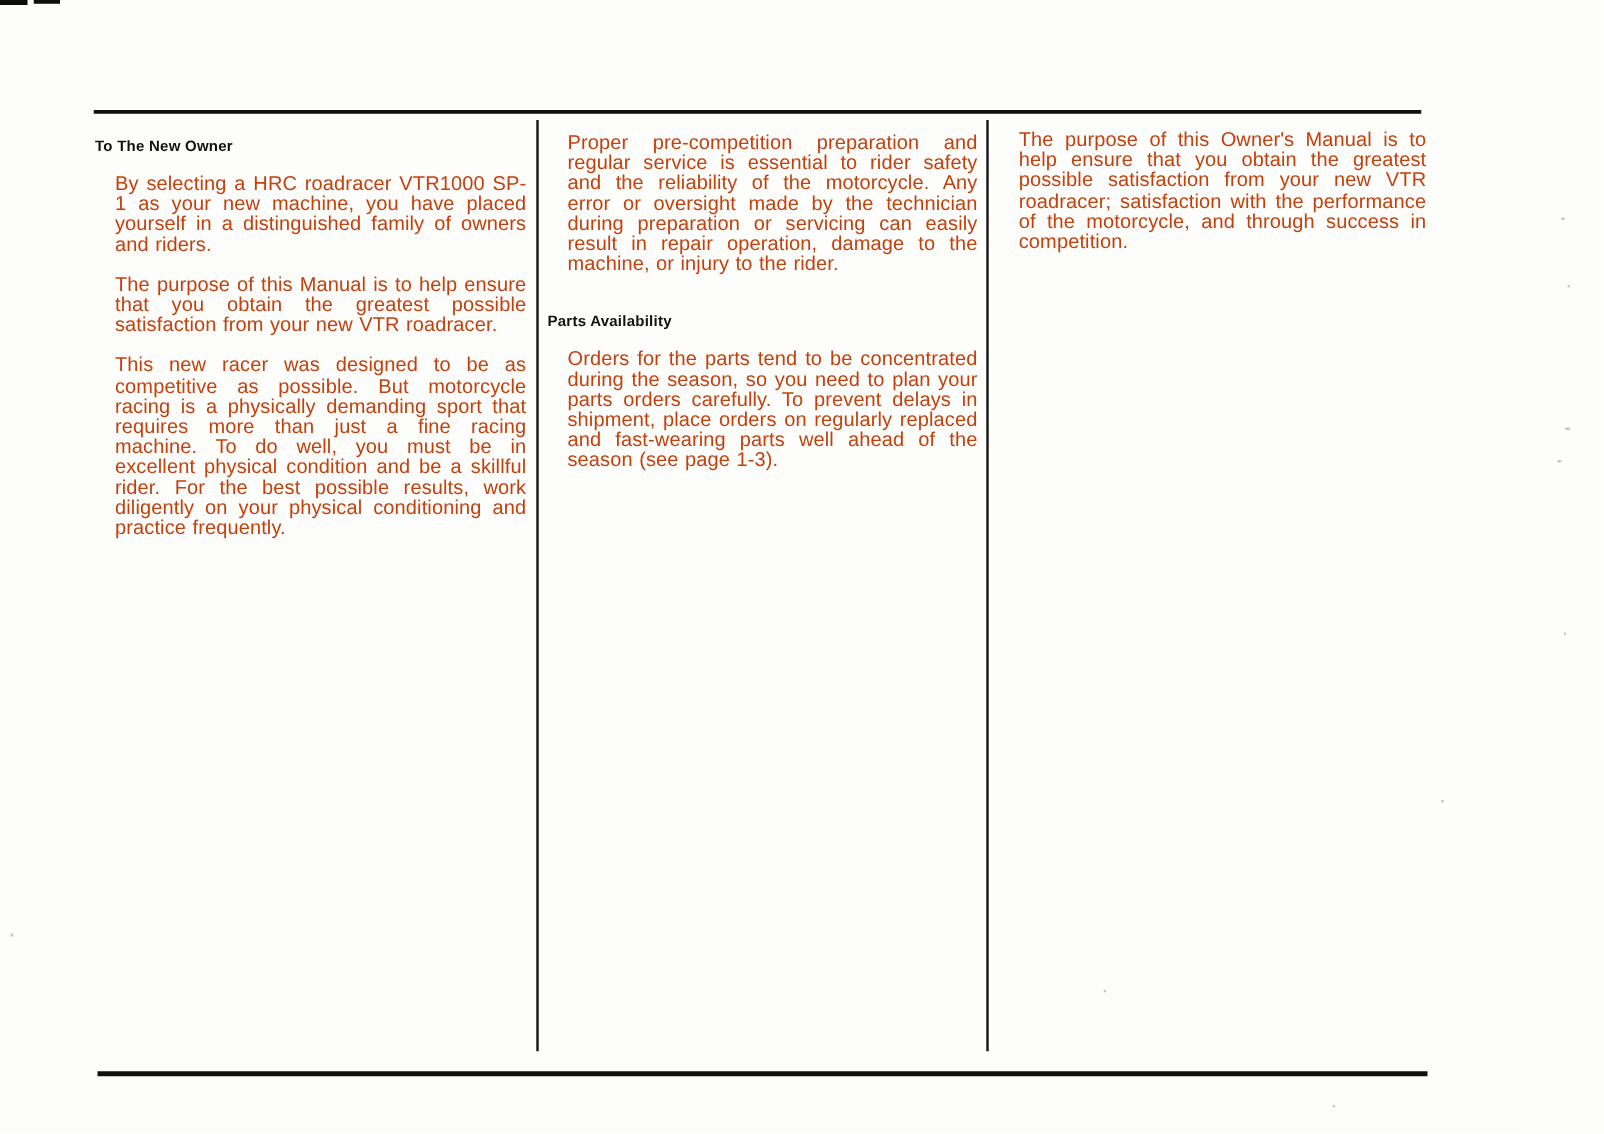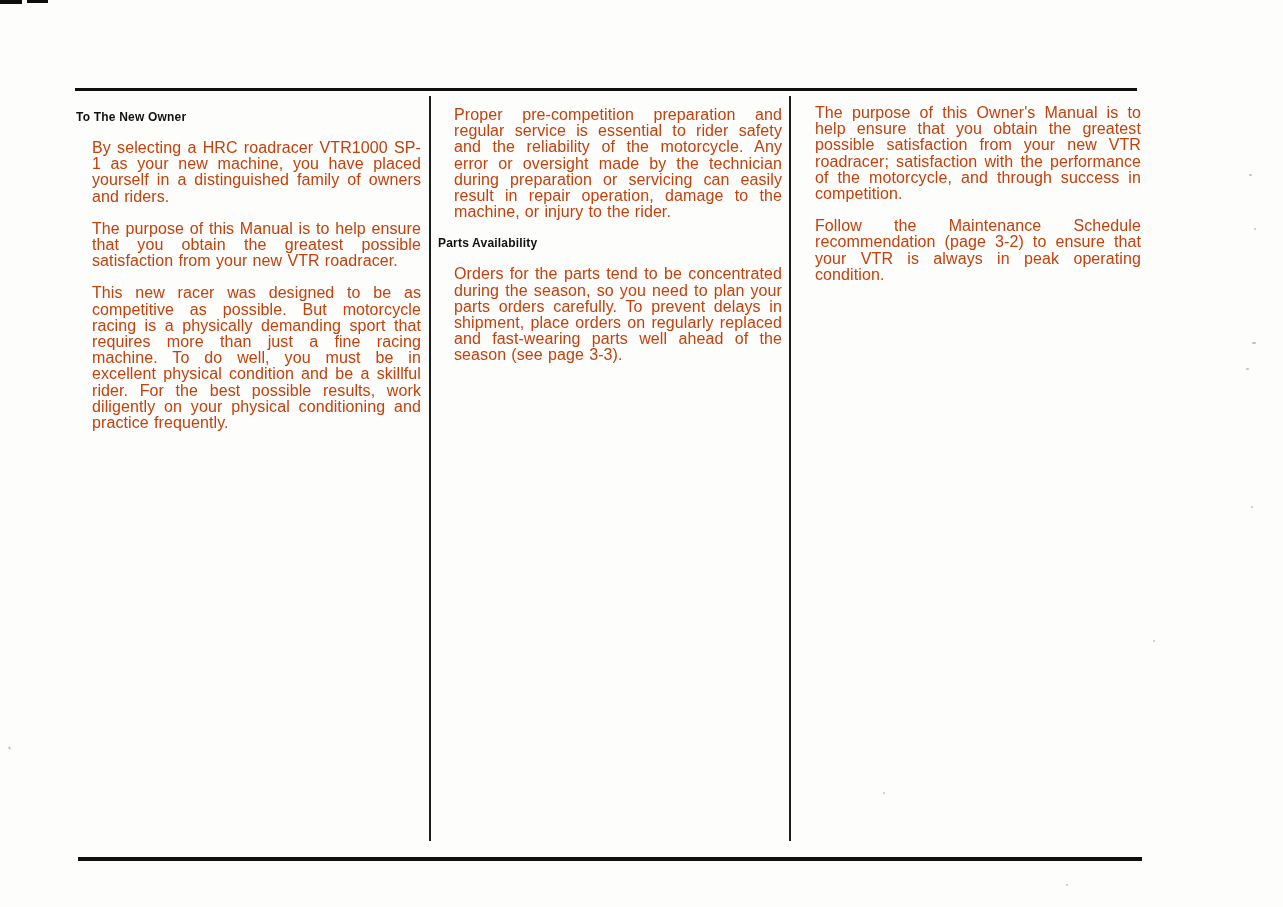--- a/index.html
+++ b/index.html
@@ -51,21 +51,21 @@
   .col-2 { left: 438px; top: 107px; width: 344px; }
   .col-3 { left: 799px; top: 105px; width: 342px; }
   .heading {
     font-size: 12px;
     font-weight: bold;
     letter-spacing: 0.2px;
     margin: 0 0 16px 0;
     color: #111111;
   }
   .section + .section .heading {
-    margin-top: 16px;
+    margin-top: 30px;
   }
   .body {
     font-size: 16px;
     line-height: 16.2px;
     text-align: justify;
     word-spacing: 0.6px;
     letter-spacing: 0.1px;
     margin: 0 0 16px 16px;
     color: #c2410c;
   }
@@ -124,24 +124,23 @@
       <p class="body">This new racer was designed to be as competitive as possible. But motorcycle racing is a physically demanding sport that requires more than just a fine racing machine. To do well, you must be in excellent physical condition and be a skillful rider. For the best possible results, work diligently on your physical conditioning and practice frequently.</p>
     </div>
   </section>
 
   <section class="col col-2">
     <div class="section">
       <p class="body">Proper pre-competition preparation and regular service is essential to rider safety and the reliability of the motorcycle. Any error or oversight made by the technician during preparation or servicing can easily result in repair operation, damage to the machine, or injury to the rider.</p>
     </div>
     <div class="section">
       <h2 class="heading">Parts Availability</h2>
-      <p class="body">Orders for the parts tend to be concentrated during the season, so you need to plan your parts orders carefully. To prevent delays in shipment, place orders on regularly replaced and fast-wearing parts well ahead of the season (see page 3-3).</p>
+      <p class="body">Orders for the parts tend to be concentrated during the season, so you need to plan your parts orders carefully. To prevent delays in shipment, place orders on regularly replaced and fast-wearing parts well ahead of the season (see page 1-3).</p>
     </div>
   </section>
 
   <section class="col col-3">
     <div class="section">
       <p class="body">The purpose of this Owner's Manual is to help ensure that you obtain the greatest possible satisfaction from your new VTR roadracer; satisfaction with the performance of the motorcycle, and through success in competition.</p>
-      <p class="body">Follow the Maintenance Schedule recommendation (page 3-2) to ensure that your VTR is always in peak operating condition.</p>
     </div>
   </section>
 
 </div>
 
 </body></html>

